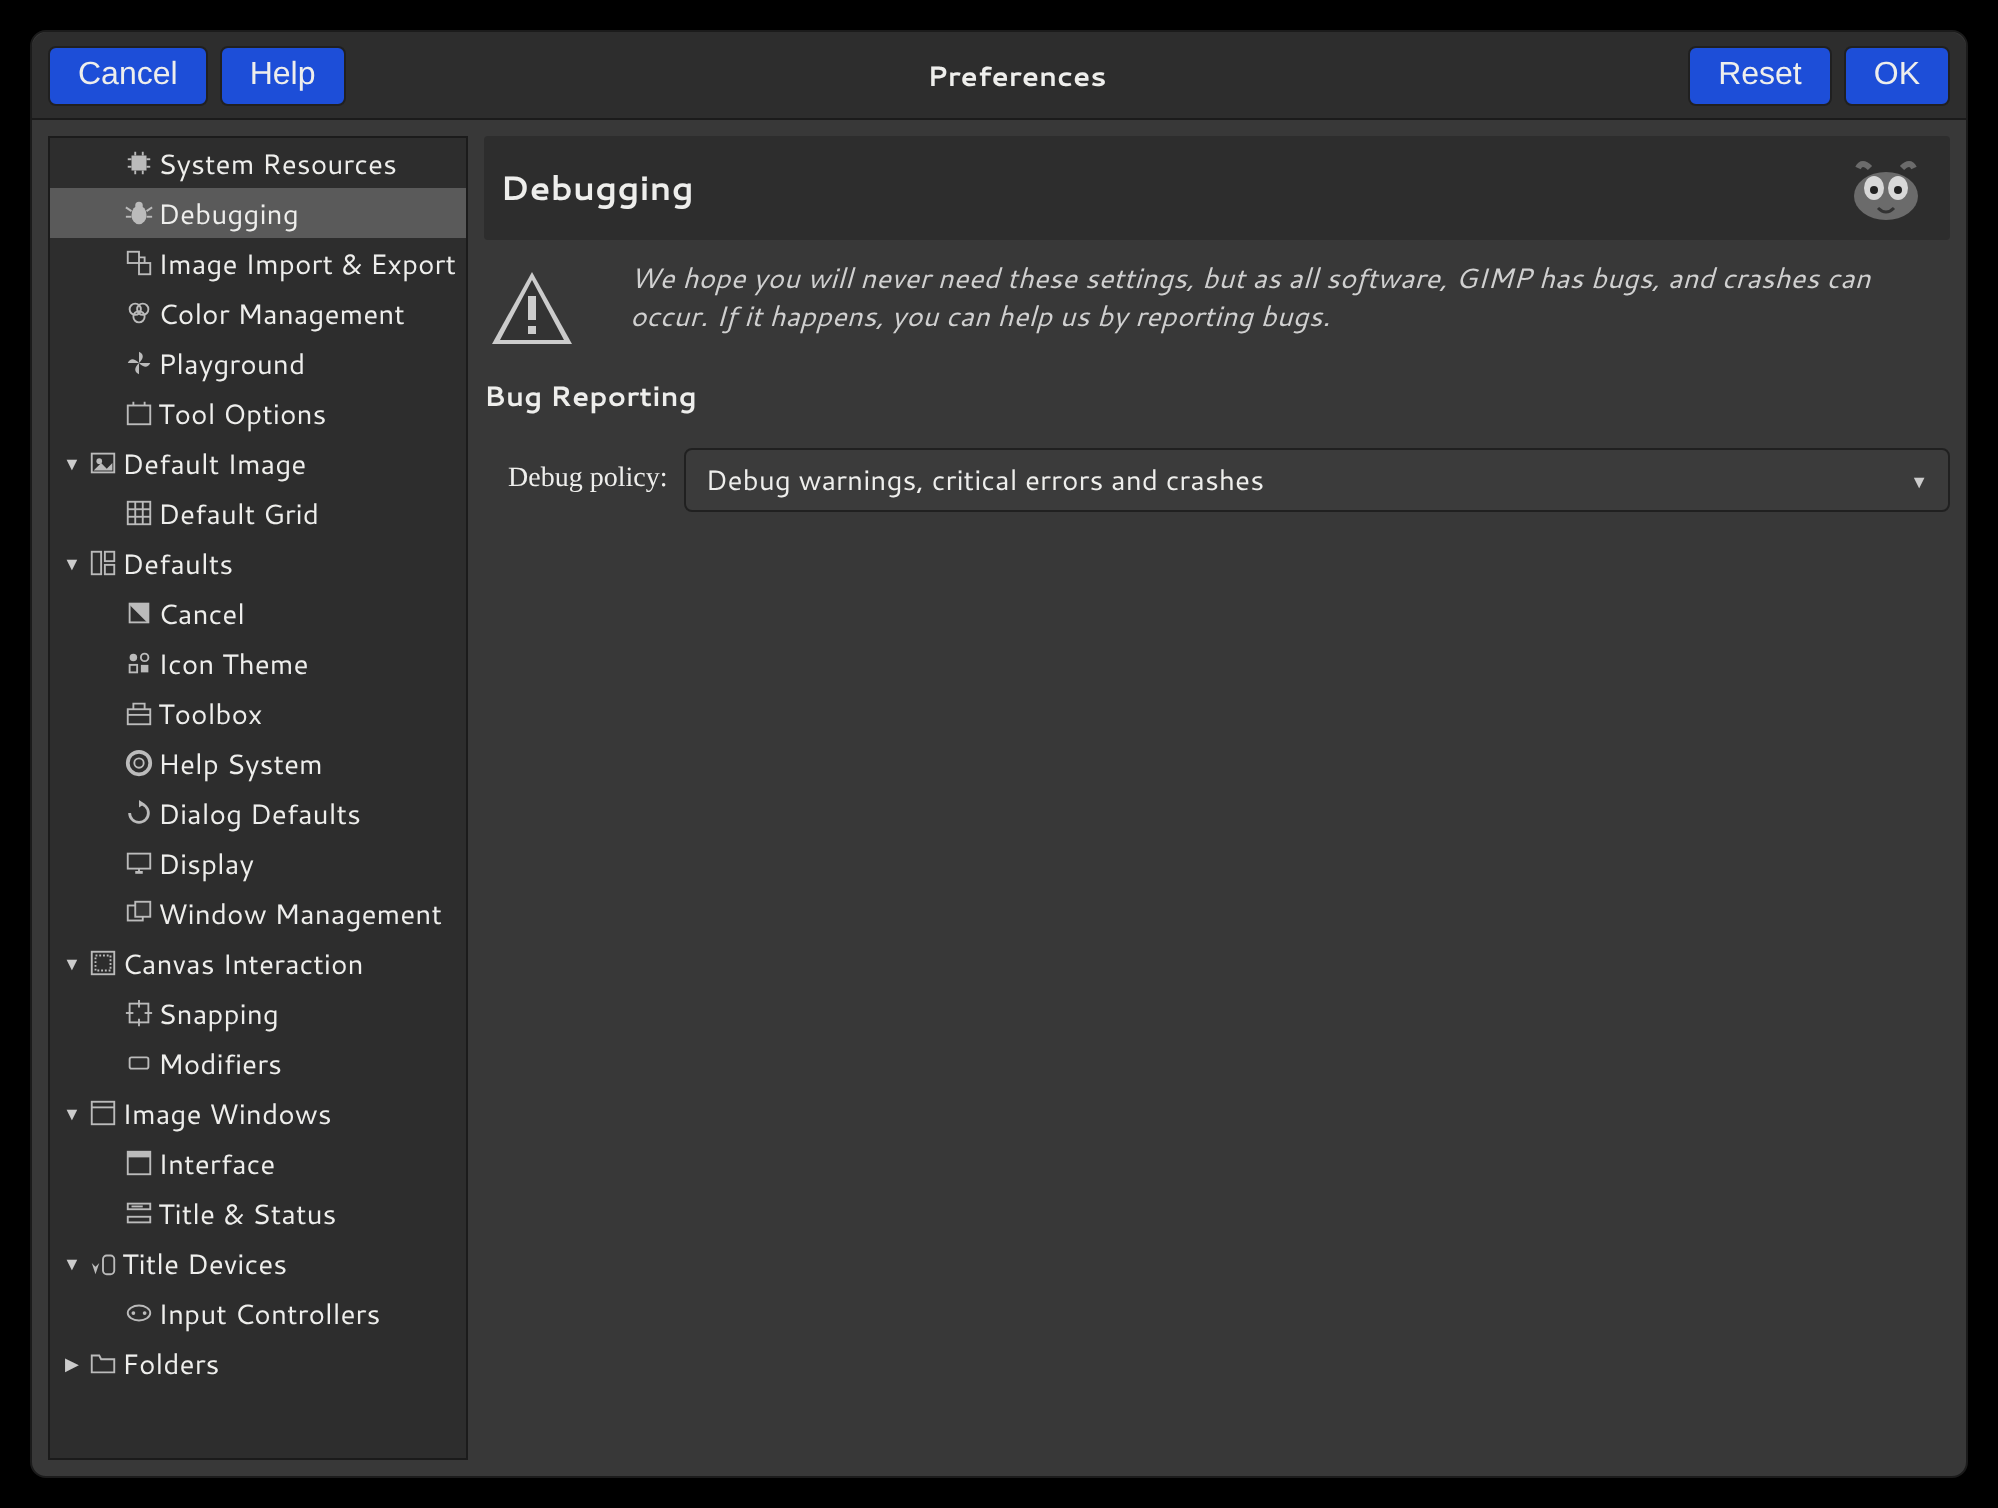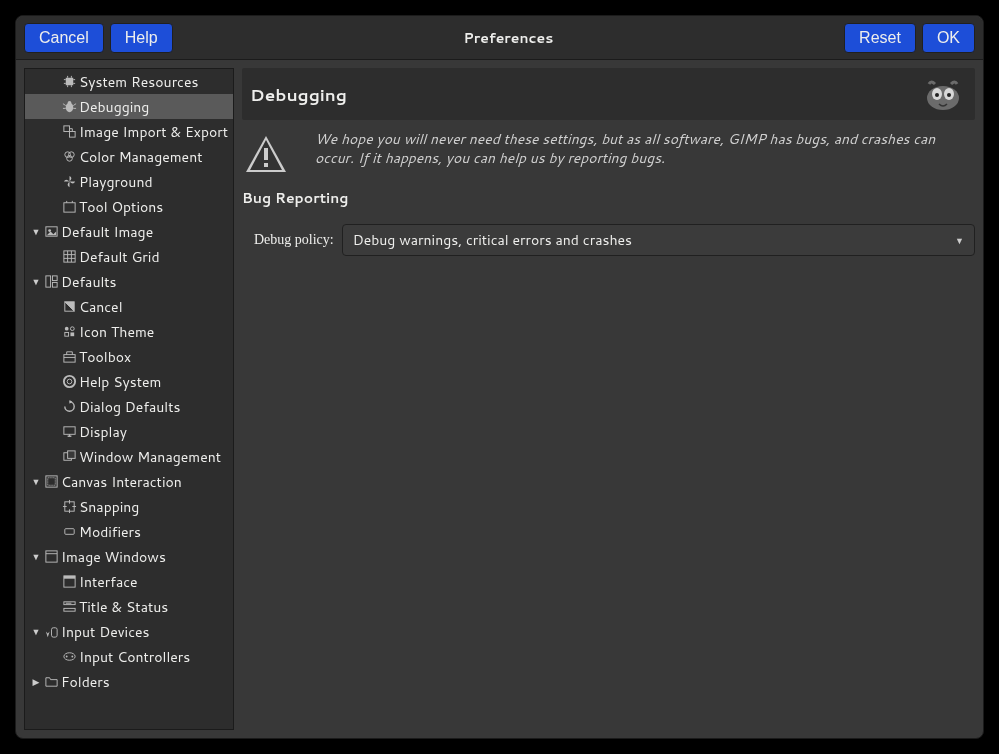--- a/index.html
+++ b/index.html
@@ -411,21 +411,21 @@
           <span>Title &amp; Status</span>
         </div>
         <div class="tree-item depth-0">
           <span class="expander">▼</span>
           <span class="icon">
             <svg width="15" height="15" viewBox="0 0 16 16">
               <path d="M 4 2 L 4 10 L 2 8 L 4 14 L 6 8 L 4 10" fill="#bbb"></path>
               <rect x="8" y="4" width="6" height="10" rx="2" fill="none" stroke="#bbb"></rect>
             </svg>
           </span>
-          <span>Input Devices</span>
+          <span>Title Devices</span>
         </div>
         <div class="tree-item depth-1 no-expand">
           <span class="icon">
             <svg width="15" height="15" viewBox="0 0 16 16">
               <ellipse cx="8" cy="8" rx="6" ry="4" fill="none" stroke="#bbb"></ellipse>
               <circle cx="5" cy="8" r="1" fill="#bbb"></circle>
               <circle cx="11" cy="8" r="1" fill="#bbb"></circle>
             </svg>
           </span>
           <span>Input Controllers</span>

